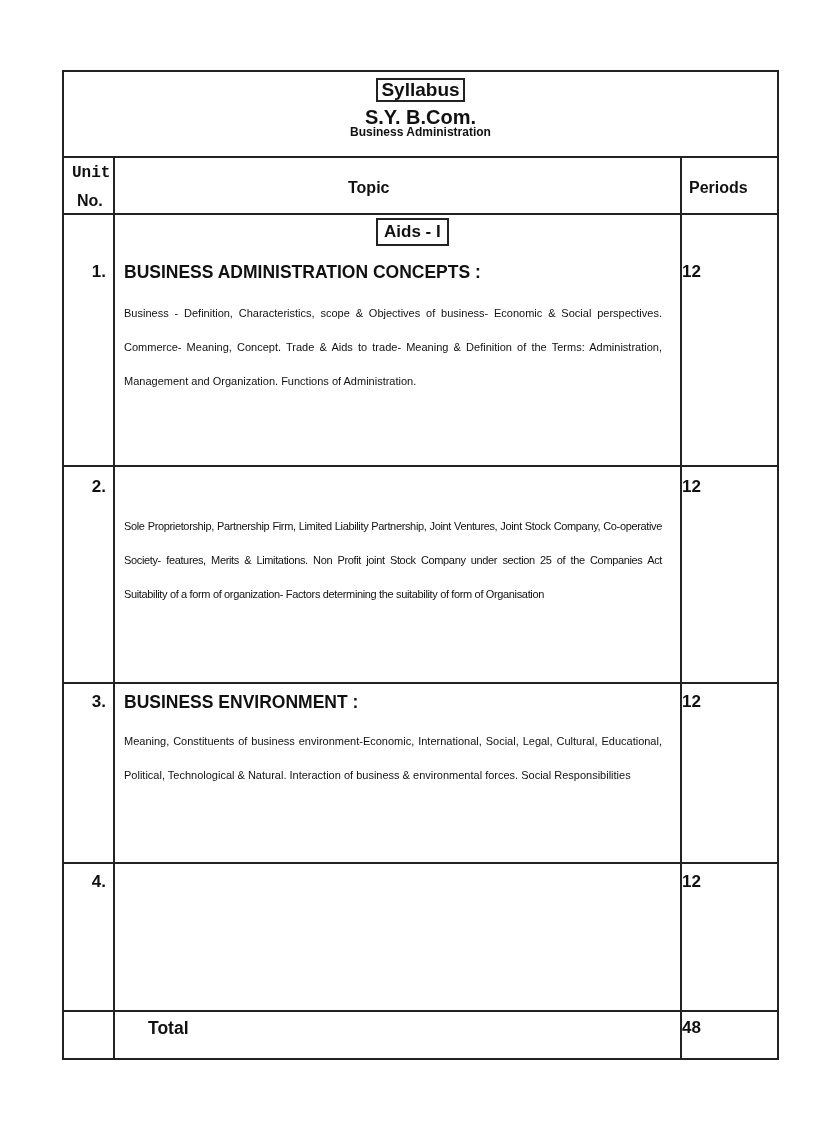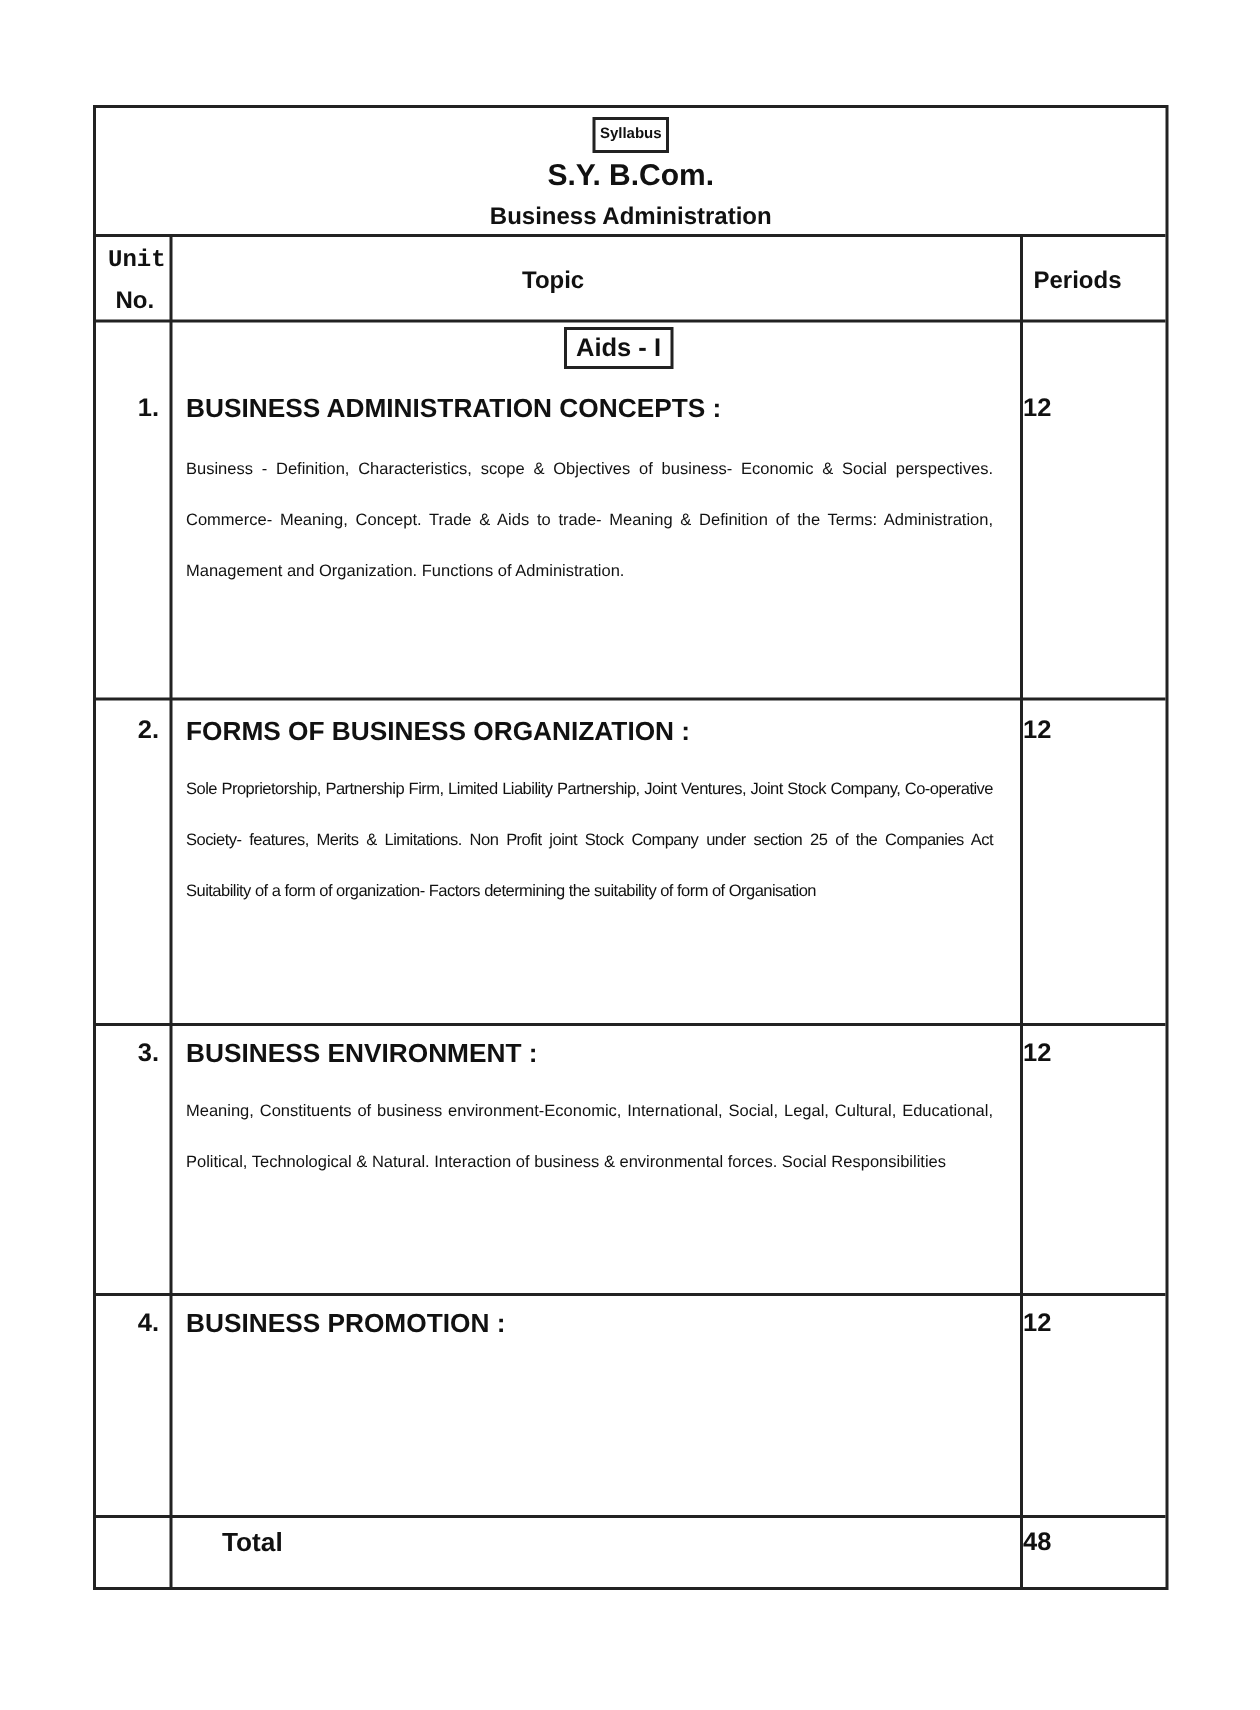--- a/index.html
+++ b/index.html
@@ -1,22 +1,22 @@
 <!DOCTYPE html>
 <html><head>
 <meta charset="utf-8">
 <style>
   html, body { margin: 0; padding: 0; background: #ffffff; }
   body { width: 840px; height: 1140px; position: relative; font-family: "Liberation Sans", sans-serif; color: #111; }
   .page { position: absolute; left: 62px; top: 70px; width: 717px; height: 990px; border: 2px solid #222; box-sizing: border-box; }
   .hdr { position: absolute; left: 0; top: 0; width: 100%; height: 86px; border-bottom: 2px solid #222; box-sizing: border-box; text-align: center; }
   .boxed { display: inline-block; border: 2px solid #222; padding: 0 3px; line-height: 20px; }
-  .syllabus { position: absolute; top: 6px; left: 0; right: 0; font-weight: bold; font-size: 10px; }
+  .syllabus { position: absolute; top: 6px; left: 0; right: 0; font-weight: bold; font-size: 19px; }
   .course { position: absolute; top: 34px; left: 0; right: 0; font-weight: bold; font-size: 20px; }
-  .subject { position: absolute; top: 64px; left: 0; right: 0; font-weight: bold; font-size: 16px; }
+  .subject { position: absolute; top: 53px; left: 0; right: 0; font-weight: bold; font-size: 12px; }
   .vline { position: absolute; width: 2px; background: #222; }
   .hline { position: absolute; height: 2px; background: #222; left: 0; width: 100%; }
   .colhdr { position: absolute; font-weight: bold; font-size: 16px; }
   .unitno { position: absolute; font-weight: bold; font-size: 17px; text-align: right; width: 42px; left: 0; }
   .utitle { position: absolute; left: 60px; font-weight: bold; font-size: 17.5px; }
   .udesc { position: absolute; left: 60px; width: 538px; font-size: 11px; line-height: 34px; text-align: justify; }
   .periods { position: absolute; left: 618px; width: 99px; text-align: left; font-weight: bold; font-size: 17px; }
   .term { position: absolute; left: 312px; top: 146px; font-weight: bold; font-size: 17px; }
   .term .boxed { line-height: 24px; padding: 0 6px; }
 </style>
@@ -42,31 +42,29 @@
 
   <div class="term"><span class="boxed">Aids - I</span></div>
 
   <div class="unitno" style="top:190px;">1.</div>
   <div class="utitle" style="top:190px;">BUSINESS ADMINISTRATION CONCEPTS :</div>
   <div class="periods" style="top:190px;">12</div>
   <div class="udesc" style="top:224px;">Business - Definition, Characteristics, scope &amp; Objectives of business- Economic &amp; Social perspectives. Commerce- Meaning, Concept. Trade &amp; Aids to trade- Meaning &amp; Definition of the Terms: Administration, Management and Organization. Functions of Administration.</div>
   <div class="hline" style="top:393px;"></div>
 
   <div class="unitno" style="top:405px;">2.</div>
-  <div class="utitle" style="top:405px;">FORMS OF BUSINESS ORGANIZATION :</div>
   <div class="periods" style="top:405px;">12</div>
   <div class="udesc" style="top:437px; letter-spacing:-0.35px;">Sole Proprietorship, Partnership Firm, Limited Liability Partnership, Joint Ventures, Joint Stock Company, Co-operative Society- features, Merits &amp; Limitations. Non Profit joint Stock Company under section 25 of the Companies Act Suitability of a form of organization- Factors determining the suitability of form of Organisation</div>
   <div class="hline" style="top:610px;"></div>
 
   <div class="unitno" style="top:620px;">3.</div>
   <div class="utitle" style="top:620px;">BUSINESS ENVIRONMENT :</div>
   <div class="periods" style="top:620px;">12</div>
   <div class="udesc" style="top:652px;">Meaning, Constituents of business environment-Economic, International, Social, Legal, Cultural, Educational, Political, Technological &amp; Natural. Interaction of business &amp; environmental forces. Social Responsibilities</div>
   <div class="hline" style="top:790px;"></div>
 
   <div class="unitno" style="top:800px;">4.</div>
-  <div class="utitle" style="top:800px;">BUSINESS PROMOTION :</div>
   <div class="periods" style="top:800px;">12</div>
   <div class="hline" style="top:938px;"></div>
 
   <div class="utitle" style="left:84px; top:946px;">Total</div>
   <div class="periods" style="top:946px;">48</div>
 </div>
 
 </body></html>

